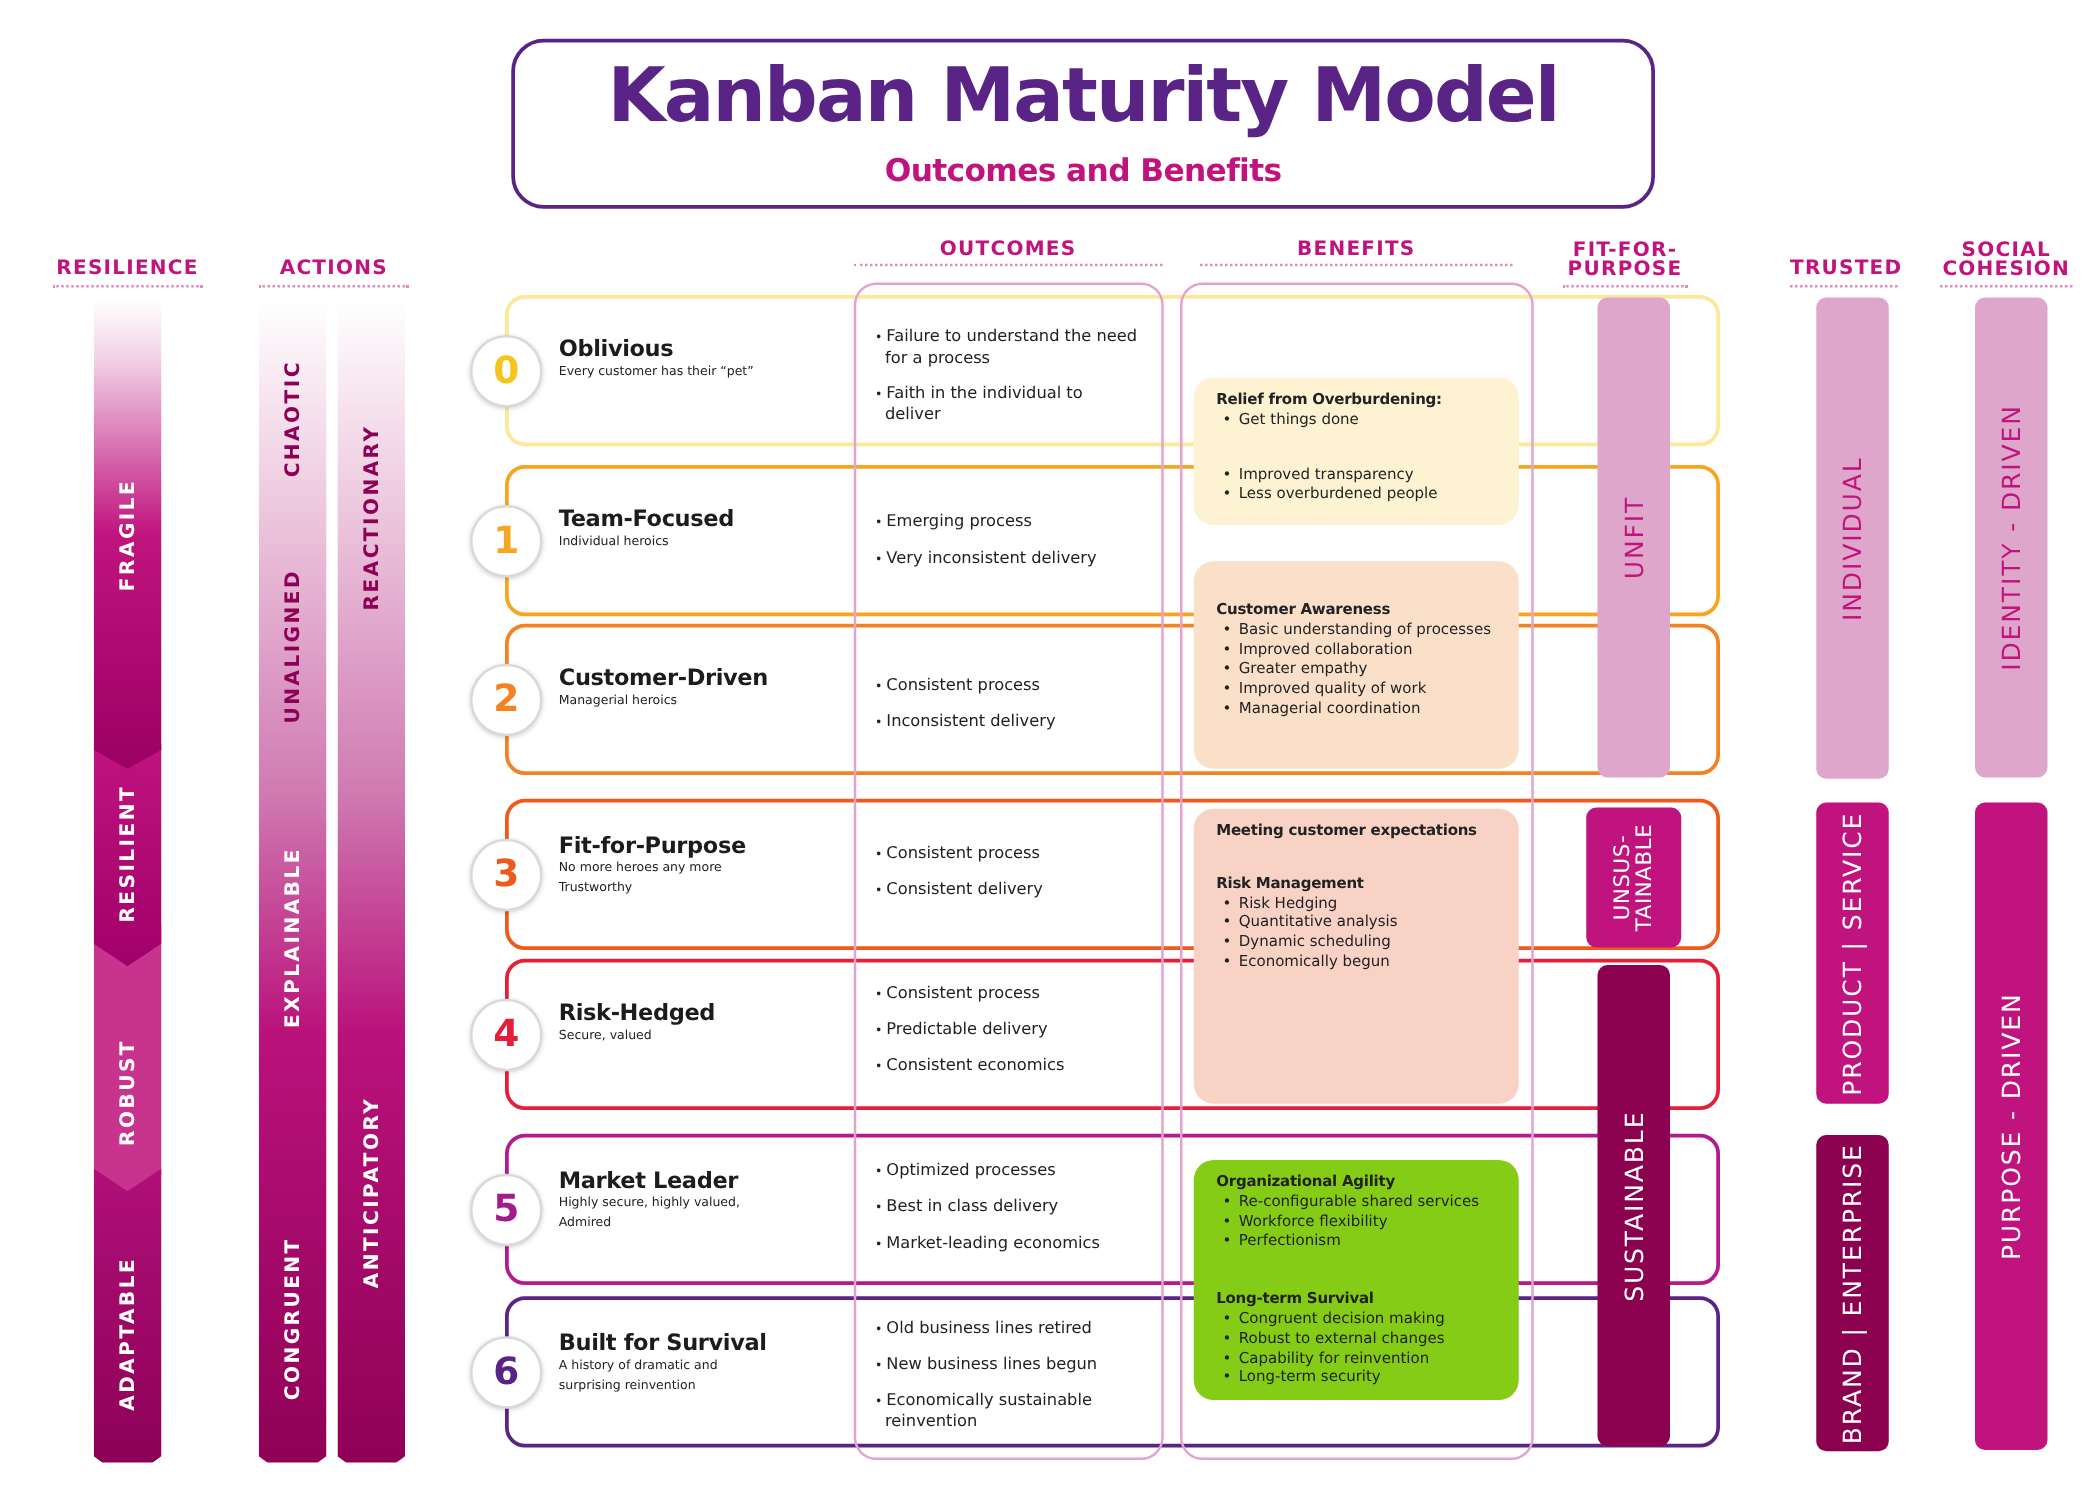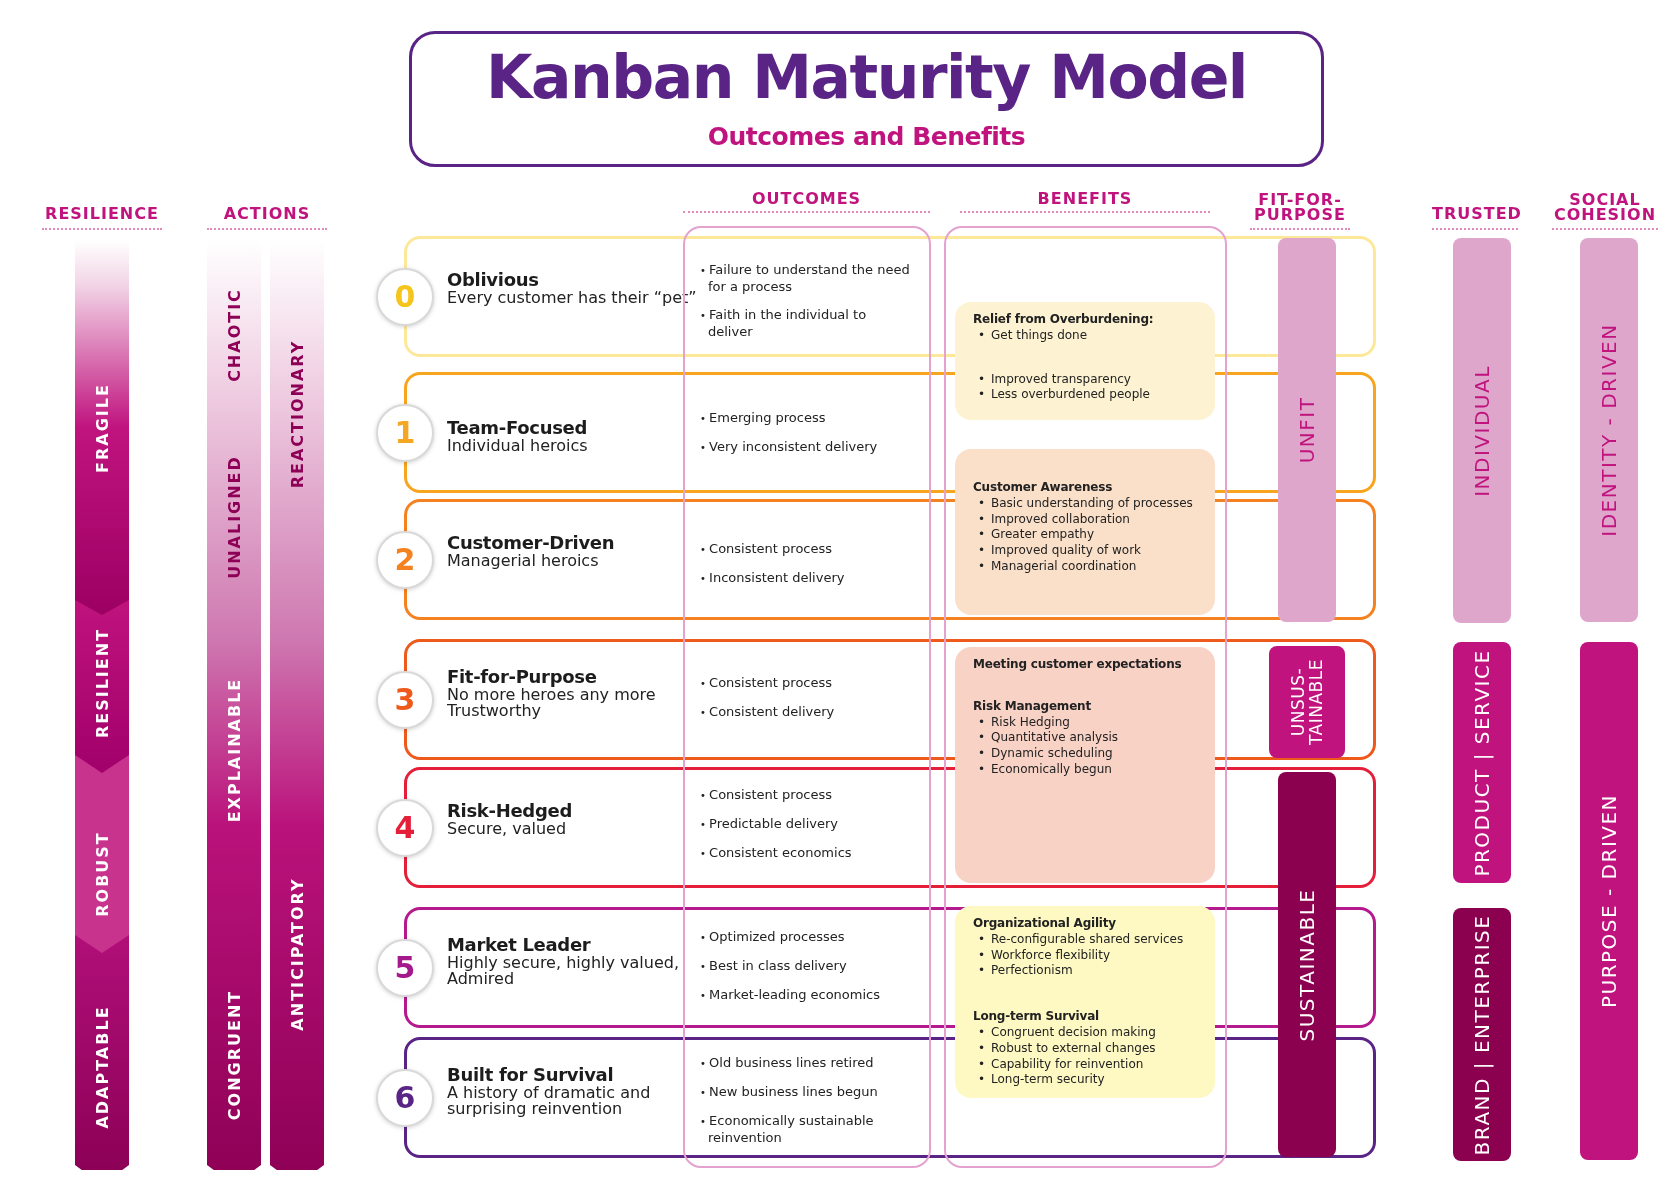--- a/index.html
+++ b/index.html
@@ -17,21 +17,21 @@
   .dotline { height: 0; border-top: 2px dotted #e28ab9; }
 
   
   .vbar { width: 54px; }
   .vlabel { position: absolute; left: 50%; white-space: nowrap; font-weight: bold; font-size: 16px; letter-spacing: 2px; transform: translate(-50%,-50%) rotate(-90deg); }
 
   
   .level { left: 404px; width: 972px; border: 3px solid; border-radius: 16px; }
   .circle { width: 58px; height: 58px; border-radius: 50%; background: #ffffff; border: 2px solid #d9d9d9; box-shadow: 0 1px 4px rgba(0,0,0,0.18); display: flex; align-items: center; justify-content: center; font-weight: bold; font-size: 30px; }
   .lvl-name { font-weight: bold; font-size: 18px; color: #1c1c1c; letter-spacing: -0.3px; }
-  .lvl-desc { font-size: 16px; color: #222; line-height: 16px; }
+  .lvl-desc { font-size: 10px; color: #222; line-height: 16px; }
 
   .col-frame { border: 2px solid #e4a2cf; border-radius: 18px; top: 226px; height: 942px; }
 
   .outcome-list { list-style: none; font-size: 13px; line-height: 16px; color: #222; }
   .outcome-list li { margin-bottom: 12px; padding-left: 8px; text-indent: -8px; }
   .outcome-list li::before { content: "• "; font-size: 10px; }
 
   .benefit-box { left: 955px; width: 260px; border-radius: 16px; padding: 10px 0 0 18px; font-size: 12px; line-height: 15.8px; color: #222; }
   .b-head { font-weight: bold; letter-spacing: -0.2px; }
   .b-list { list-style: none; }
@@ -137,21 +137,21 @@
 
 <div id="levels">
     <div class="abs level" style="top: 236px; height: 121px; border-color: rgb(253, 232, 154);"></div>
     <div class="abs circle" style="left: 376px; top: 267.5px; color: rgb(246, 197, 27);">0</div>
     <div class="abs" style="left: 447px; top: 268.5px;">
       <div class="lvl-name">Oblivious</div>
       <div class="lvl-desc">Every customer has their “pet”</div>
     </div>
     <div class="abs level" style="top: 372px; height: 121px; border-color: rgb(247, 165, 31);"></div>
     <div class="abs circle" style="left: 376px; top: 403.5px; color: rgb(245, 166, 35);">1</div>
-    <div class="abs" style="left: 447px; top: 404.5px; margin-top: 12px;">
+    <div class="abs" style="left: 447px; top: 404.5px;">
       <div class="lvl-name">Team-Focused</div>
       <div class="lvl-desc">Individual heroics</div>
     </div>
     <div class="abs level" style="top: 499px; height: 121px; border-color: rgb(245, 130, 32);"></div>
     <div class="abs circle" style="left: 376px; top: 530.5px; color: rgb(245, 130, 32);">2</div>
     <div class="abs" style="left: 447px; top: 531.5px;">
       <div class="lvl-name">Customer-Driven</div>
       <div class="lvl-desc">Managerial heroics</div>
     </div>
     <div class="abs level" style="top: 639px; height: 121px; border-color: rgb(238, 90, 28);"></div>
@@ -246,21 +246,21 @@
       <div class="b-head">Meeting customer expectations</div>
       <div style="height: 26px;"></div>
       <div class="b-head">Risk Management</div>
       <ul class="b-list">
         <li>Risk Hedging</li>
         <li>Quantitative analysis</li>
         <li>Dynamic scheduling</li>
         <li>Economically begun</li>
       </ul>
     </div>
-    <div class="abs benefit-box" style="top: 906px; height: 192px; background: #fef9c3;">
+    <div class="abs benefit-box" style="top: 928px; height: 192px; background: #84cc16;">
       <div class="b-head">Organizational Agility</div>
       <ul class="b-list">
         <li>Re-configurable shared services</li>
         <li>Workforce flexibility</li>
         <li>Perfectionism</li>
       </ul>
       <div style="height: 30px;"></div>
       <div class="b-head">Long-term Survival</div>
       <ul class="b-list">
         <li>Congruent decision making</li>

